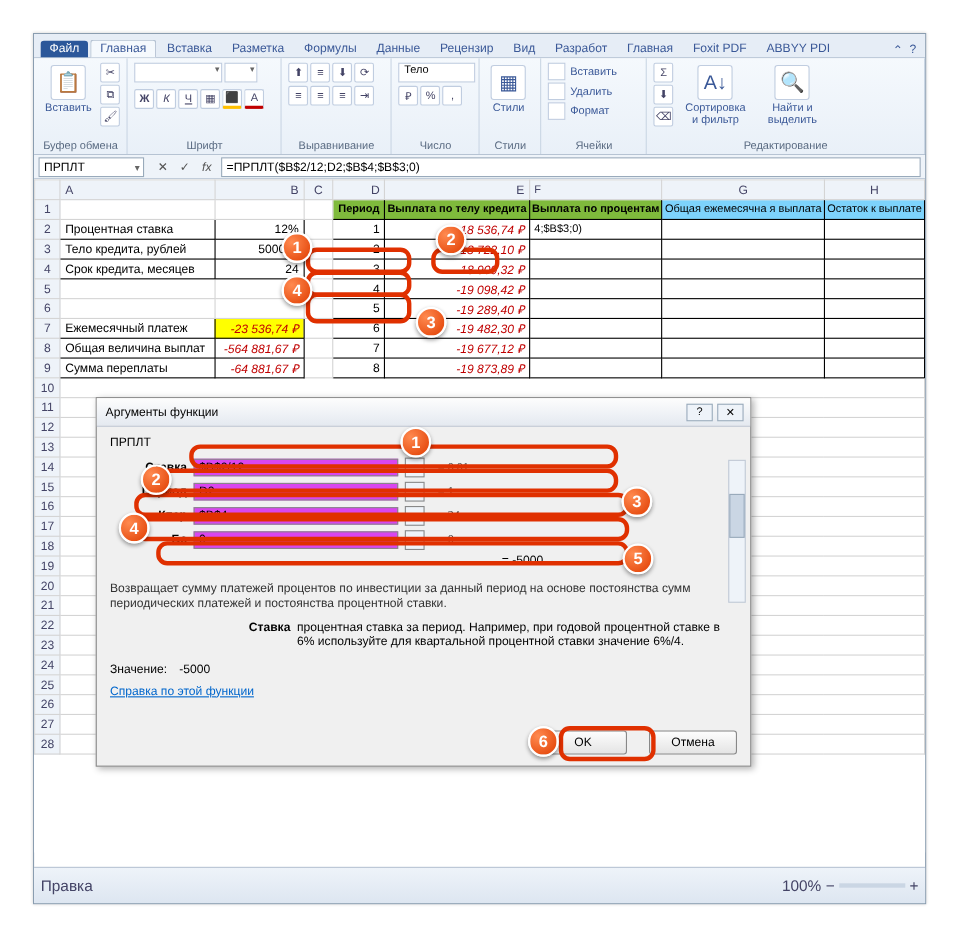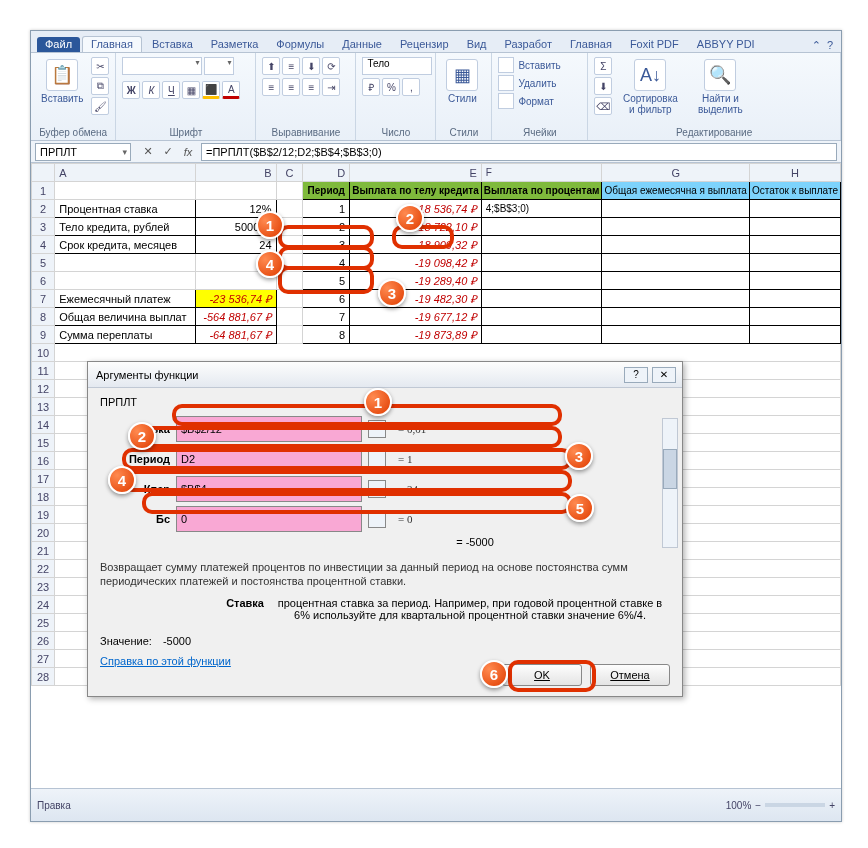--- a/index.html
+++ b/index.html
@@ -63,35 +63,35 @@
 .grid .bb { border:1px solid #000 !important; }
 
 .dialog { position:absolute; left:56px; top:330px; width:596px; height:336px; background:#f0f0f0; border:1px solid #888; box-shadow:2px 2px 6px rgba(0,0,0,.3); font-size:11px; z-index:5; }
 .dialog .dtitle { height:26px; background:linear-gradient(#fdfdfd,#e4e9f0); border-bottom:1px solid #c0c8d4; display:flex; align-items:center; padding:0 8px; position:relative; }
 .dialog .dtitle .dbtns { position:absolute; right:6px; display:flex; gap:4px; }
 .dialog .dtitle .dbtns span { width:24px; height:16px; border:1px solid #9ab; background:#eef3f9; display:flex; align-items:center; justify-content:center; font-size:10px; }
 .dialog .dbody { padding:8px 12px; }
 .dialog .funcname { font-size:11px; margin-bottom:8px; }
 .dialog .argrow { display:flex; align-items:center; gap:6px; margin-bottom:4px; }
 .dialog .argrow .alabel { width:70px; text-align:right; font-weight:bold; }
-.dialog .argrow .ainput { width:186px; height:26px; border:1px solid #888; background:#f9a8d4; padding:0 4px; display:flex; align-items:center; }
+.dialog .argrow .ainput { width:186px; height:16px; border:1px solid #888; background:#d946ef; padding:0 4px; display:flex; align-items:center; }
 .dialog .argrow .aref { width:18px; height:18px; border:1px solid #888; background:#eef3f9; }
 .dialog .argrow .aval { margin-left:6px; color:#333;font-family:Liberation Serif, serif; }
 .dialog .desc { margin-top:12px; font-size:11px; line-height:1.3; color:#333; }
 .dialog .desc2 { margin-top:8px; display:flex; }
 .dialog .desc2 .dl { width:170px; text-align:right; font-weight:bold; padding-right:6px; }
-.dialog .desc2 .dr { flex:1;text-align:center; }
+.dialog .desc2 .dr { flex:1; }
 .dialog .result { margin-top:14px; }
 .dialog .helplink { color:#0066cc; text-decoration:underline; margin-top:8px; display:inline-block; }
-.dialog .dbuttons { position:absolute; right:12px; bottom:10px; display:flex; gap:8px;text-decoration:underline; }
+.dialog .dbuttons { position:absolute; right:12px; bottom:10px; display:flex; gap:20px; }
 .dialog button { width:80px; height:22px; border:1px solid #888; background:linear-gradient(#fdfdfd,#e4e4e4); font-size:11px; border-radius:3px; }
 .dialog .scrollbar { position:absolute; right:4px; top:56px; width:16px; height:130px; background:#eef3f9; border:1px solid #c0c8d4; }
 .dialog .scrollbar .thumb { position:absolute; top:30px; width:14px; height:40px; background:#cad6e4; border:1px solid #9ab; left:0; }
 
-.statusbar { position:absolute; bottom:0; left:0; right:0; height:18px; background:linear-gradient(#eef3f9,#dde6f1); border-top:1px solid #b6c3d3; font-size:10px; display:flex; align-items:center; padding:16px 6px; color:#446; }
+.statusbar { position:absolute; bottom:0; left:0; right:0; height:18px; background:linear-gradient(#eef3f9,#dde6f1); border-top:1px solid #b6c3d3; font-size:14px; display:flex; align-items:center; padding:16px 6px; color:#446; }
 .statusbar .zoom { margin-left:auto; display:flex; align-items:center; gap:4px; }
 
 
 .callout { position:absolute; z-index:20; width:28px; height:28px; border-radius:50%; background:radial-gradient(circle at 30% 30%, #ff8a50, #e03c00); color:#fff; font-weight:bold; font-size:15px; display:flex; align-items:center; justify-content:center; border:2px solid #fff; box-shadow:0 2px 4px rgba(0,0,0,.4); }
 .redring { position:absolute; z-index:19; border:4px solid #e03000; border-radius:10px; pointer-events:none; }
 </style>
 </head>
 <body>
 
 <div class="window">

